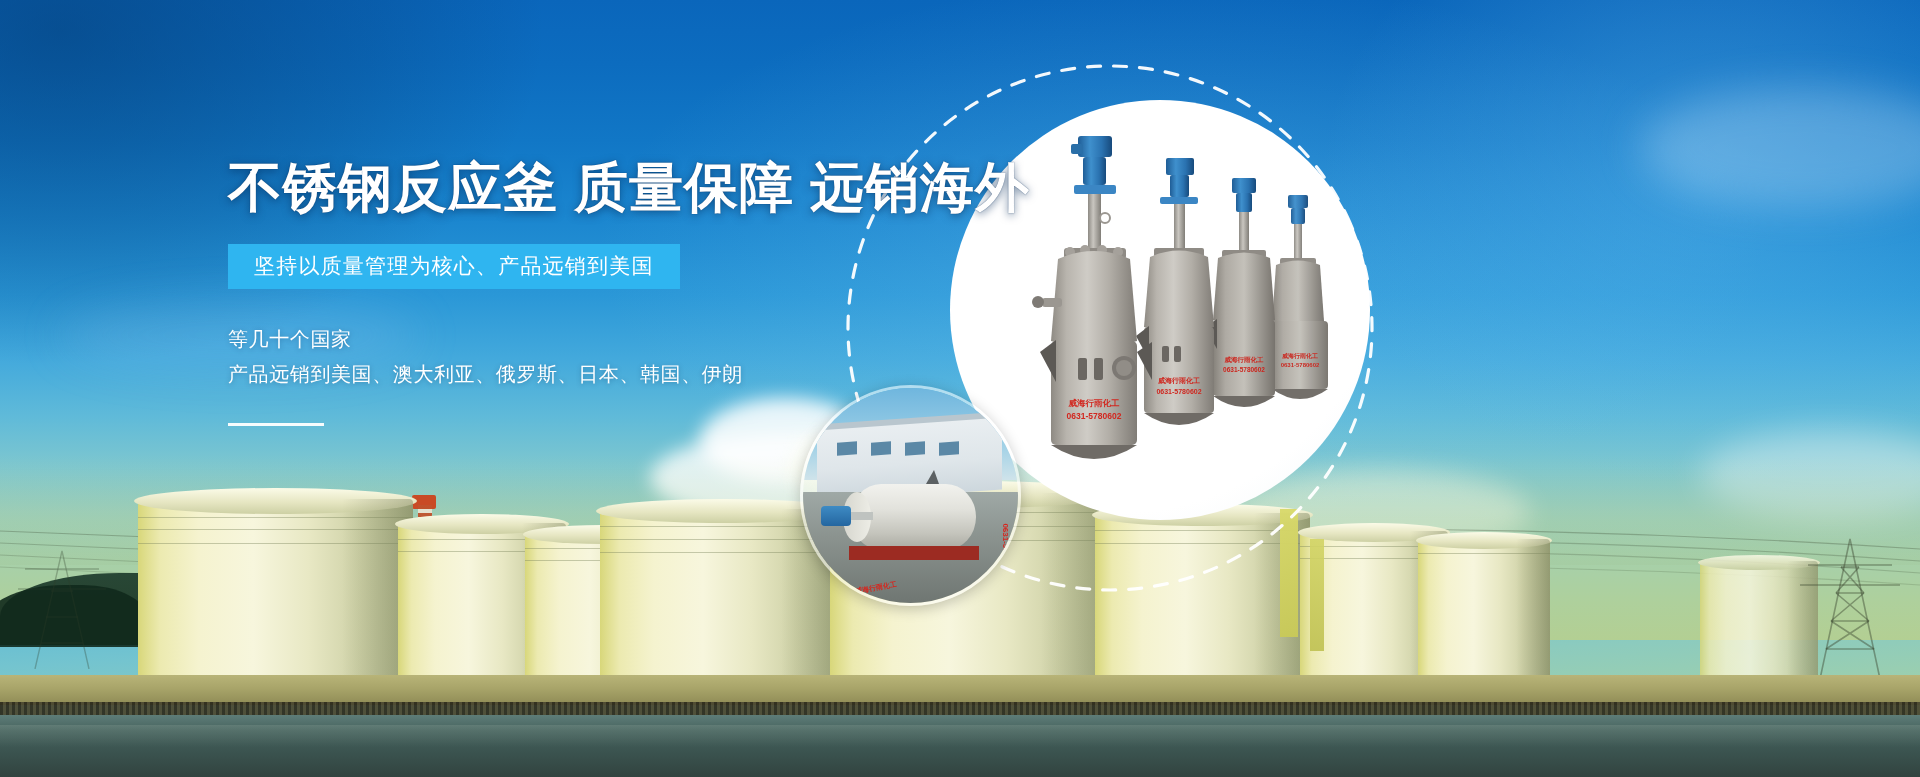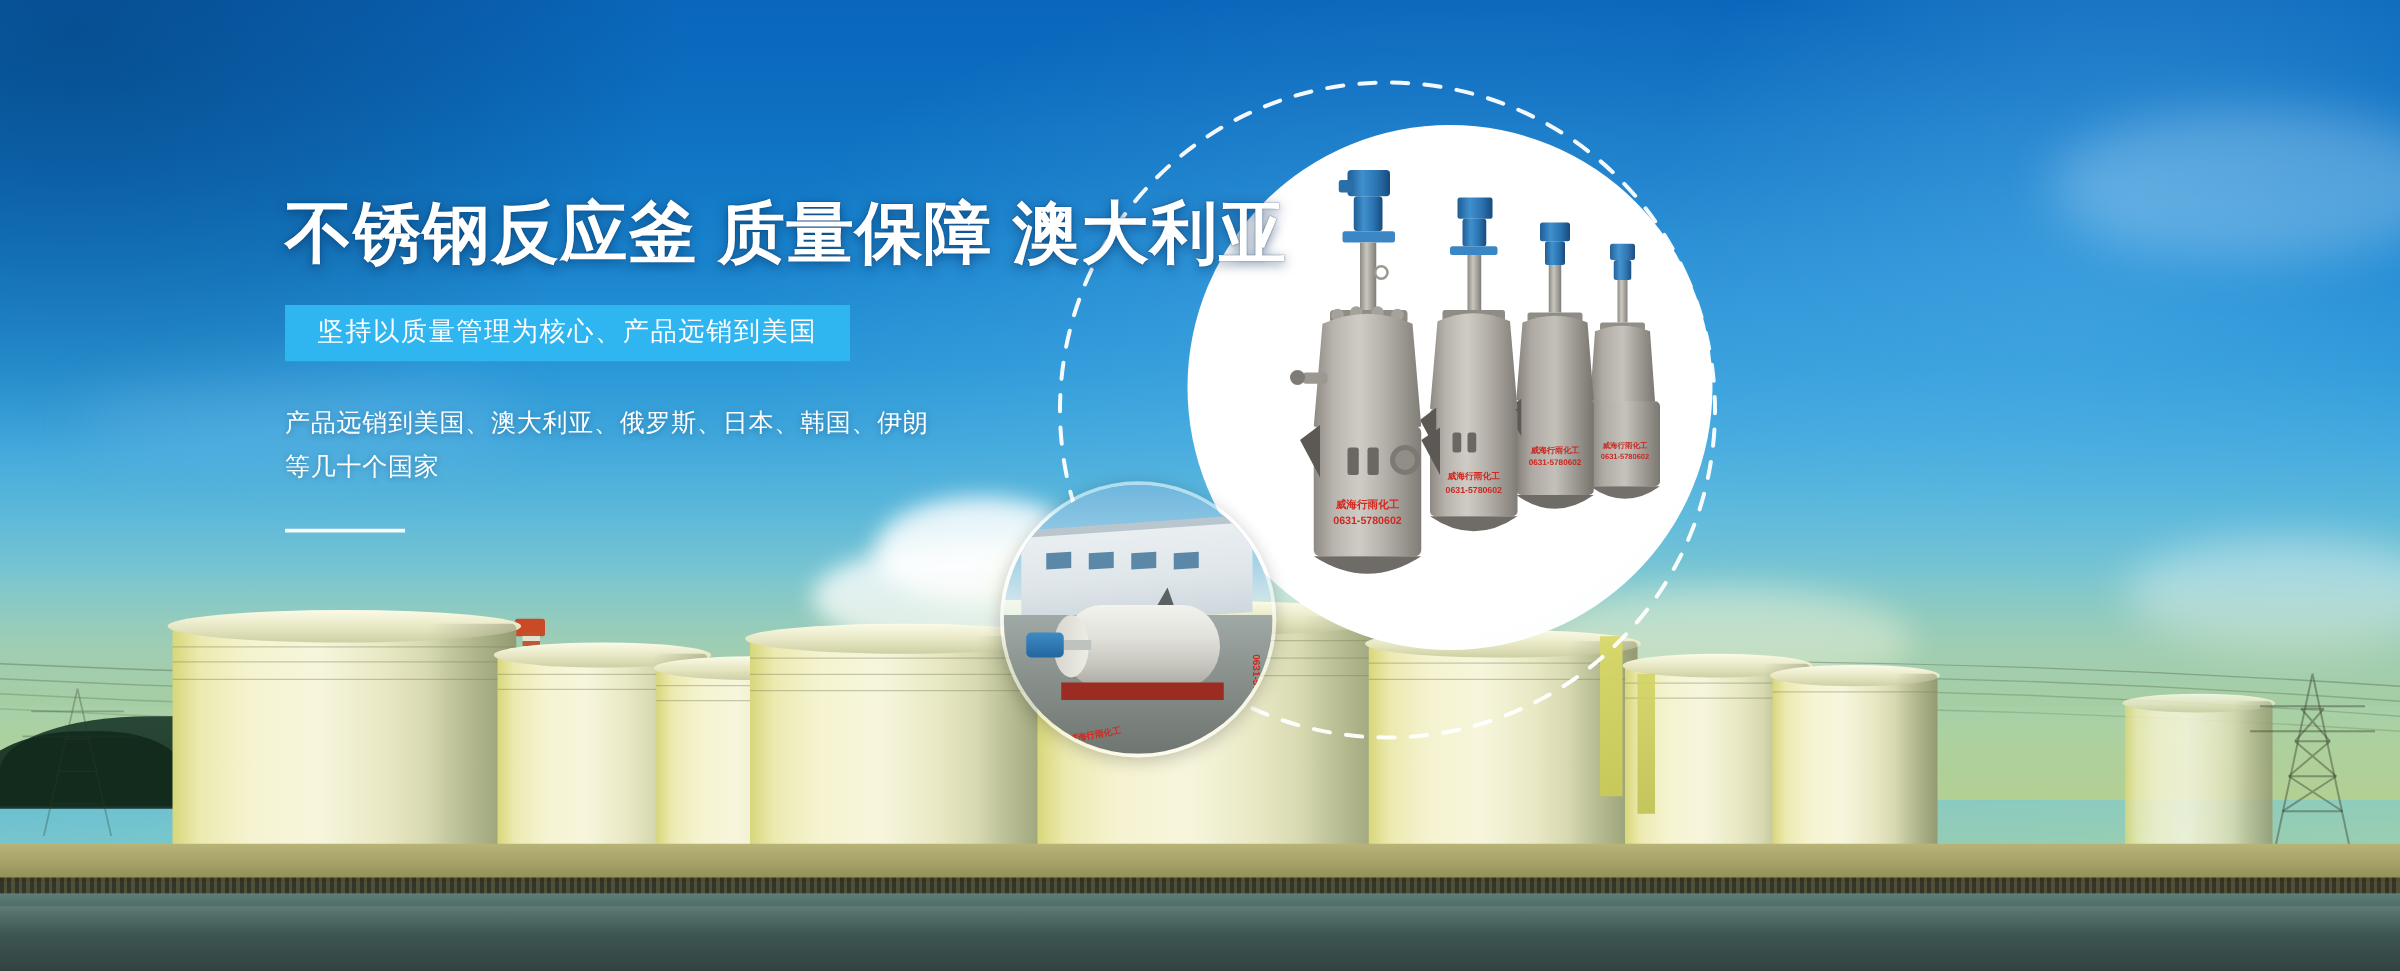--- a/index.html
+++ b/index.html
@@ -384,27 +384,27 @@
     <div class="cs-tank"></div>
     <div class="cs-tank-end"></div>
     <div class="cs-shaft"></div>
     <div class="cs-motor"></div>
     <div class="cs-base"></div>
     <div class="cs-text">0631-5780602</div>
     <div class="cs-text2">威海行雨化工</div>
   </div>
 
   <div class="content">
-    <h1 class="headline">不锈钢反应釜 质量保障 澳大利亚</h1>
+    <h1 class="headline">不锈钢反应釜 质量保障 远销海外</h1>
 
     <div class="subbar">
       <span>坚持以质量管理为核心、产品远销到美国</span>
     </div>
 
     <div class="desc">
+      <div>等几十个国家</div>
       <div>产品远销到美国、澳大利亚、俄罗斯、日本、韩国、伊朗</div>
-      <div>等几十个国家</div>
     </div>
 
     <div class="divider"></div>
   </div>
 
 </div>
 
 </body></html>

